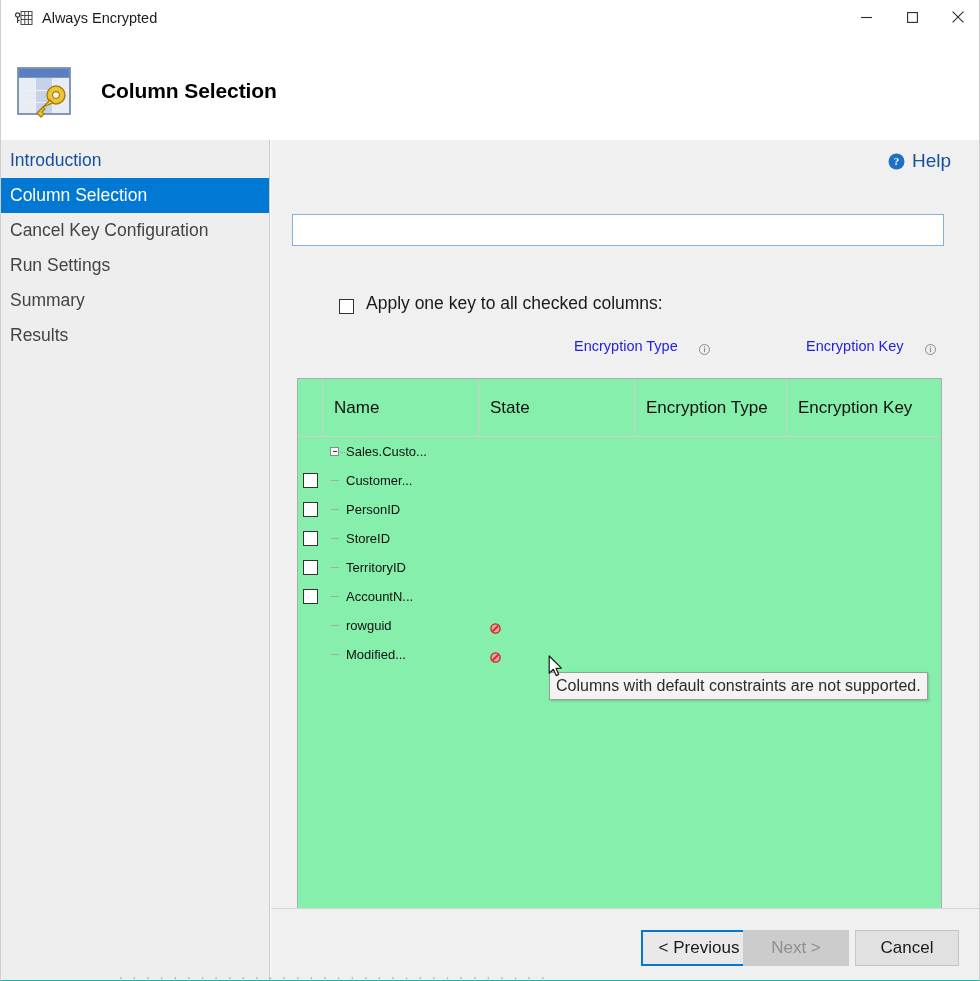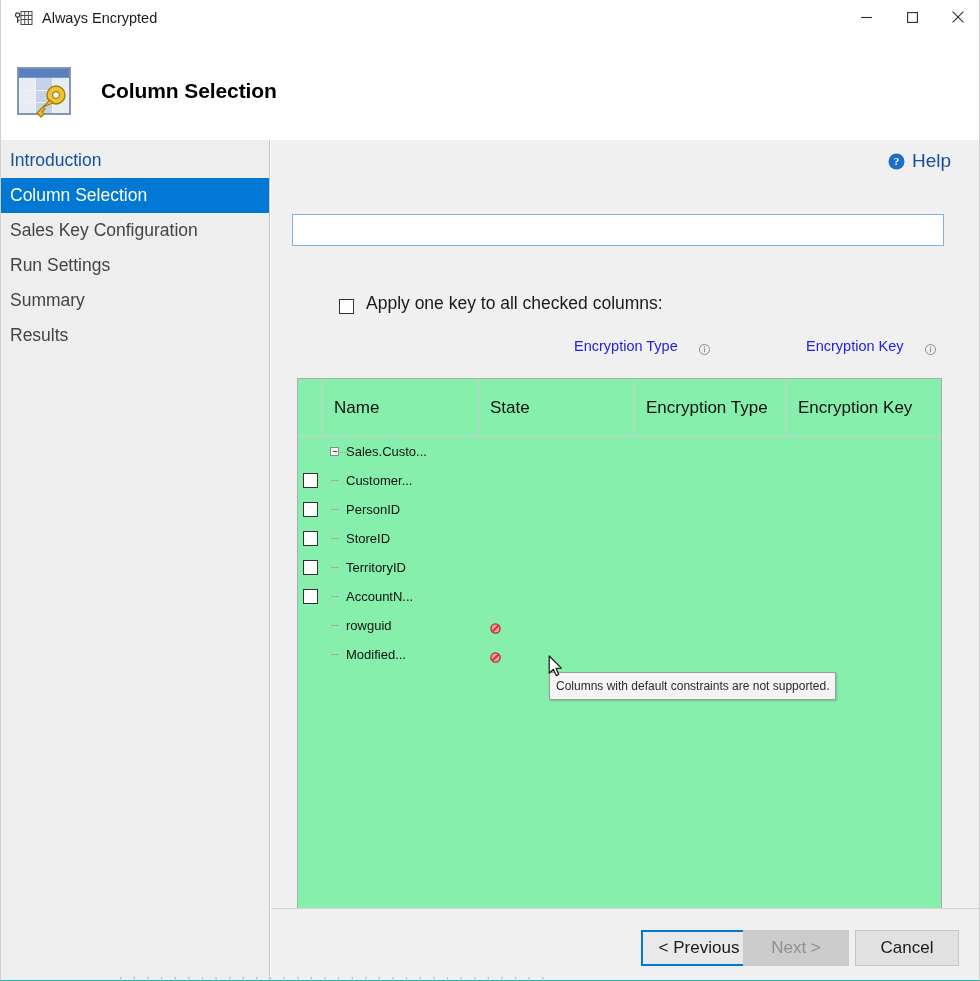--- a/index.html
+++ b/index.html
@@ -415,21 +415,21 @@
     position: absolute;
     left: 548px;
     top: 672px;
     height: 28px;
     background: #f4f4f4;
     border: 1px solid #9b9b9b;
     box-shadow: 1px 1px 2px rgba(0,0,0,0.18);
     display: flex;
     align-items: center;
     padding: 0 6px;
-    font-size: 12px;
+    font-size: 16px;
     color: #2b2b2b;
     white-space: nowrap;
     box-sizing: border-box;
     z-index: 40;
   }
   .cursor {
     position: absolute;
     left: 547px;
     top: 655px;
     width: 16px;
@@ -519,21 +519,21 @@
       </svg>
     </span>
     <span class="header-title">Column Selection</span>
   </div>
 
   <div class="body-area">
 
     <div class="sidebar">
       <div class="nav-item link">Introduction</div>
       <div class="nav-item active">Column Selection</div>
-      <div class="nav-item">Sales Key Configuration</div>
+      <div class="nav-item">Cancel Key Configuration</div>
       <div class="nav-item">Run Settings</div>
       <div class="nav-item">Summary</div>
       <div class="nav-item">Results</div>
     </div>
 
     <div class="content">
 
       <div class="help-row">
         <span class="help-icon">
           <svg width="17" height="17" viewBox="0 0 17 17">

